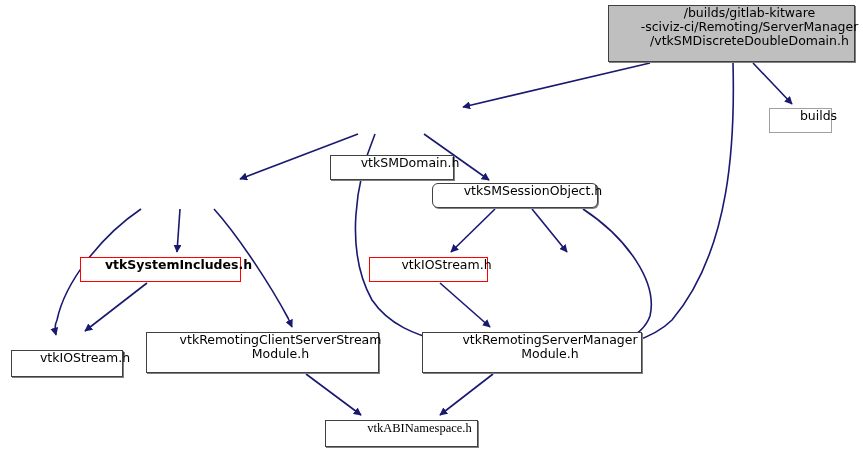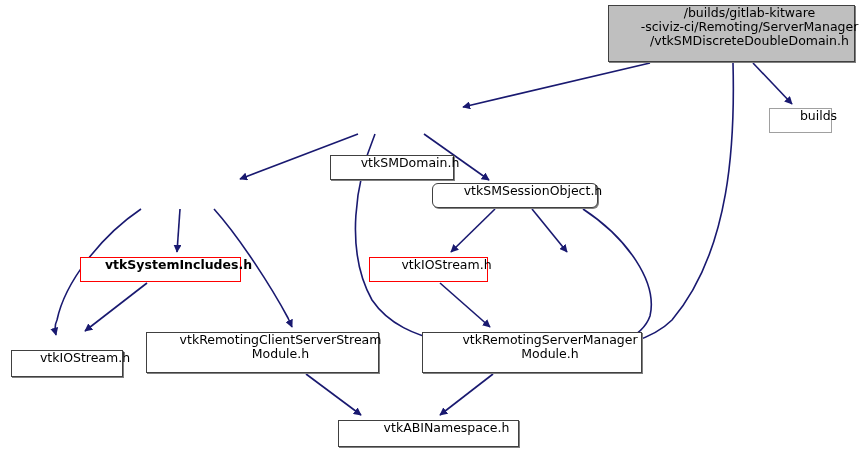--- a/index.html
+++ b/index.html
@@ -143,17 +143,17 @@
   <div class="node blackbox" style="left:146px;top:332px;width:233px;height:41px;">
     <span>vtkRemotingClientServerStream
 Module.h</span>
   </div>
 
   <div class="node blackbox" style="left:422px;top:332px;width:220px;height:41px;">
     <span>vtkRemotingServerManager
 Module.h</span>
   </div>
 
-  <div class="node blackbox" style="left:338px;top:420px;width:181px;height:27px;">
+  <div class="node blackbox" style="left:325px;top:420px;width:153px;height:27px;font-family:Liberation Serif, serif;">
     <span>vtkABINamespace.h</span>
   </div>
 
 </div>
 
 </body></html>

